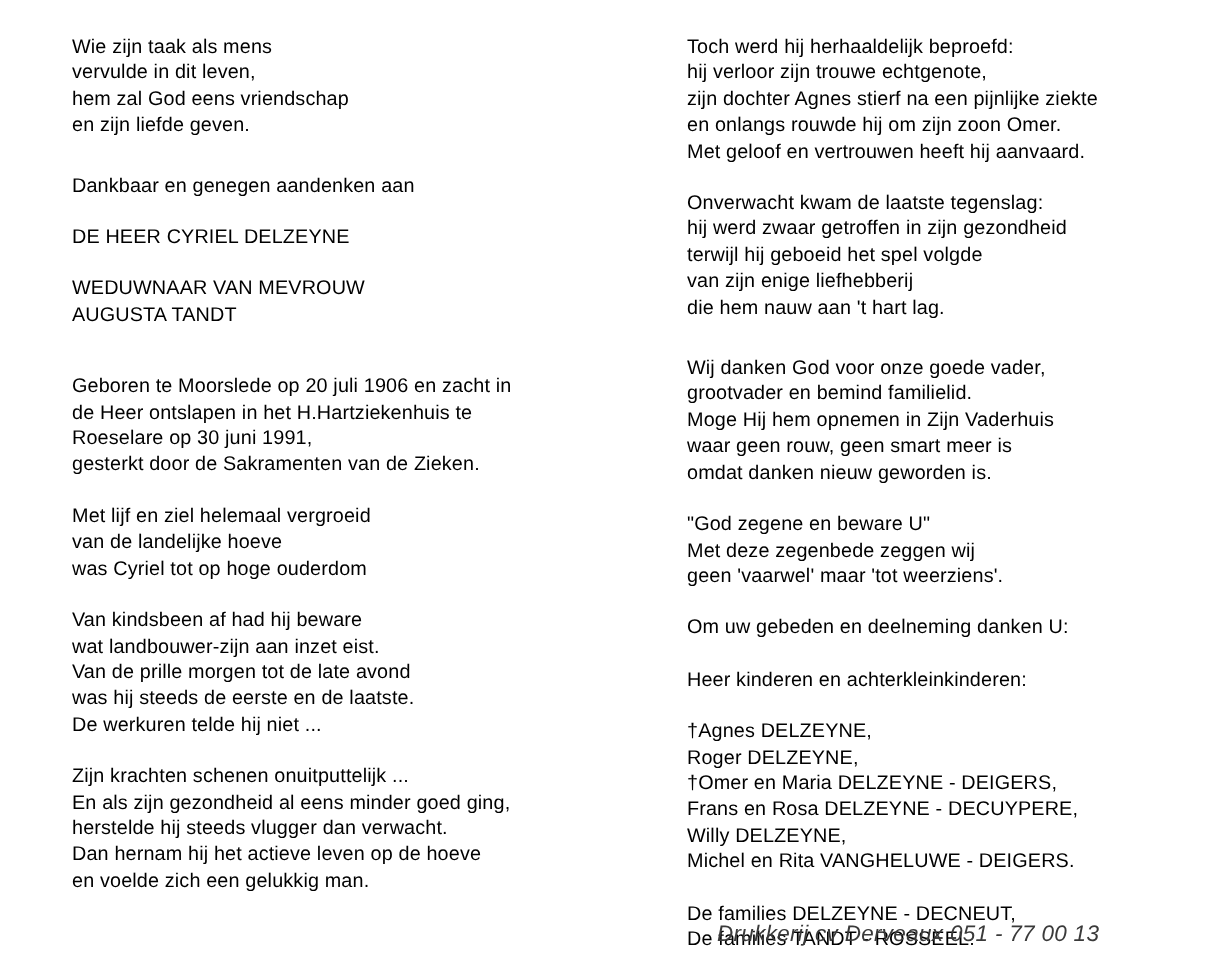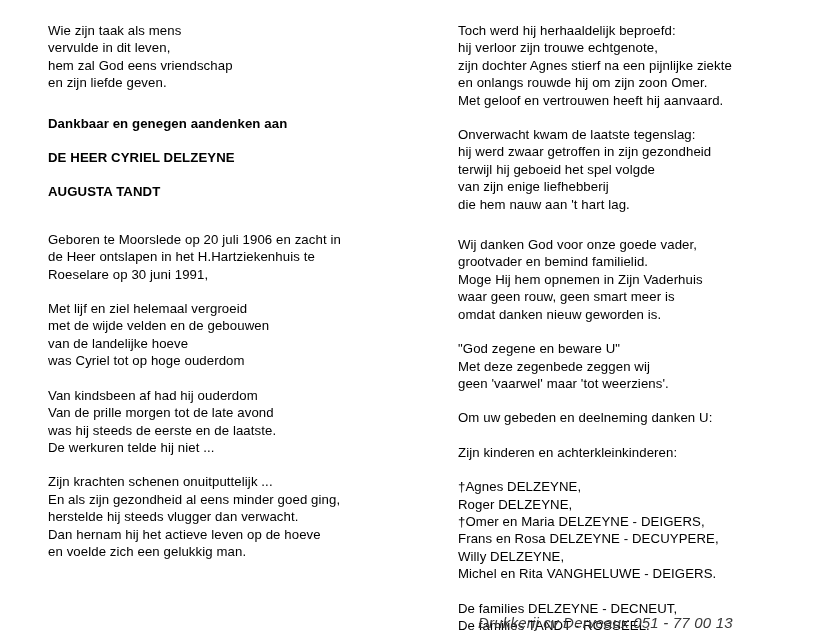--- a/index.html
+++ b/index.html
@@ -39,21 +39,21 @@
   .blk {
     margin: 0 0 17px 0;
   }
   .ln {
     font-size: 13.2px;
     line-height: 17.4px;
     letter-spacing: 0.1px;
     white-space: pre-wrap;
   }
   .bold .ln, .ln.bold {
-    font-weight: bold;
+    font-weight: normal;
   }
   .ital .ln, .ln.ital {
   }
   .justify .ln {
     text-align: justify;
   }
   .spacer-lg { height: 13px; }
   .spacer-sm { height: 6px; }
   .footer {
     position: absolute;
@@ -84,40 +84,42 @@
 
     <div class="blk">
       <div class="ln bold">Dankbaar en genegen aandenken aan</div>
     </div>
 
     <div class="blk">
       <div class="ln bold">DE HEER CYRIEL DELZEYNE</div>
     </div>
 
     <div class="blk">
+      <div class="ln bold">WEDUWNAAR VAN MEVROUW</div>
       <div class="ln bold">AUGUSTA TANDT</div>
     </div>
 
     <div class="spacer-lg"></div>
 
     <div class="blk justify">
       <div class="ln">Geboren te Moorslede op 20 juli 1906 en zacht in</div>
       <div class="ln">de Heer ontslapen in het H.Hartziekenhuis te</div>
       <div class="ln">Roeselare op 30 juni 1991,</div>
+      <div class="ln">gesterkt door de Sakramenten van de Zieken.</div>
     </div>
 
     <div class="blk">
       <div class="ln">Met lijf en ziel helemaal vergroeid</div>
-      <div class="ln">met de wijde velden en de gebouwen</div>
       <div class="ln">van de landelijke hoeve</div>
       <div class="ln">was Cyriel tot op hoge ouderdom</div>
     </div>
 
     <div class="blk">
-      <div class="ln">Van kindsbeen af had hij ouderdom</div>
+      <div class="ln">Van kindsbeen af had hij beware</div>
+      <div class="ln">wat landbouwer-zijn aan inzet eist.</div>
       <div class="ln">Van de prille morgen tot de late avond</div>
       <div class="ln">was hij steeds de eerste en de laatste.</div>
       <div class="ln">De werkuren telde hij niet ...</div>
     </div>
 
     <div class="blk">
       <div class="ln">Zijn krachten schenen onuitputtelijk ...</div>
       <div class="ln">En als zijn gezondheid al eens minder goed ging,</div>
       <div class="ln">herstelde hij steeds vlugger dan verwacht.</div>
       <div class="ln">Dan hernam hij het actieve leven op de hoeve</div>
@@ -158,21 +160,21 @@
       <div class="ln">"God zegene en beware U"</div>
       <div class="ln">Met deze zegenbede zeggen wij</div>
       <div class="ln">geen 'vaarwel' maar 'tot weerziens'.</div>
     </div>
 
     <div class="blk">
       <div class="ln ital">Om uw gebeden en deelneming danken U:</div>
     </div>
 
     <div class="blk">
-      <div class="ln ital">Zijn kinderen en achterkleinkinderen:</div>
+      <div class="ln ital">Heer kinderen en achterkleinkinderen:</div>
     </div>
 
     <div class="blk">
       <div class="ln">†Agnes DELZEYNE,</div>
       <div class="ln">Roger DELZEYNE,</div>
       <div class="ln">†Omer en Maria DELZEYNE - DEIGERS,</div>
       <div class="ln">Frans en Rosa DELZEYNE - DECUYPERE,</div>
       <div class="ln">Willy DELZEYNE,</div>
       <div class="ln">Michel en Rita VANGHELUWE - DEIGERS.</div>
     </div>

